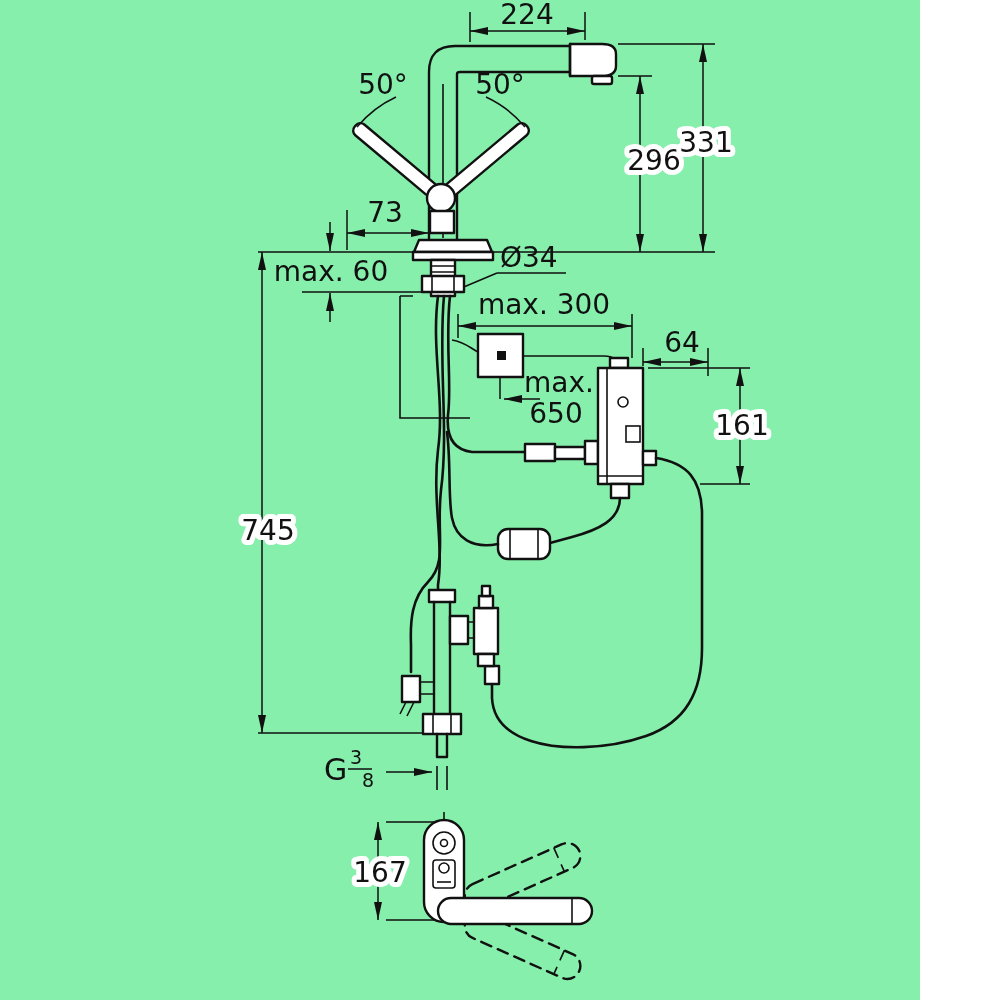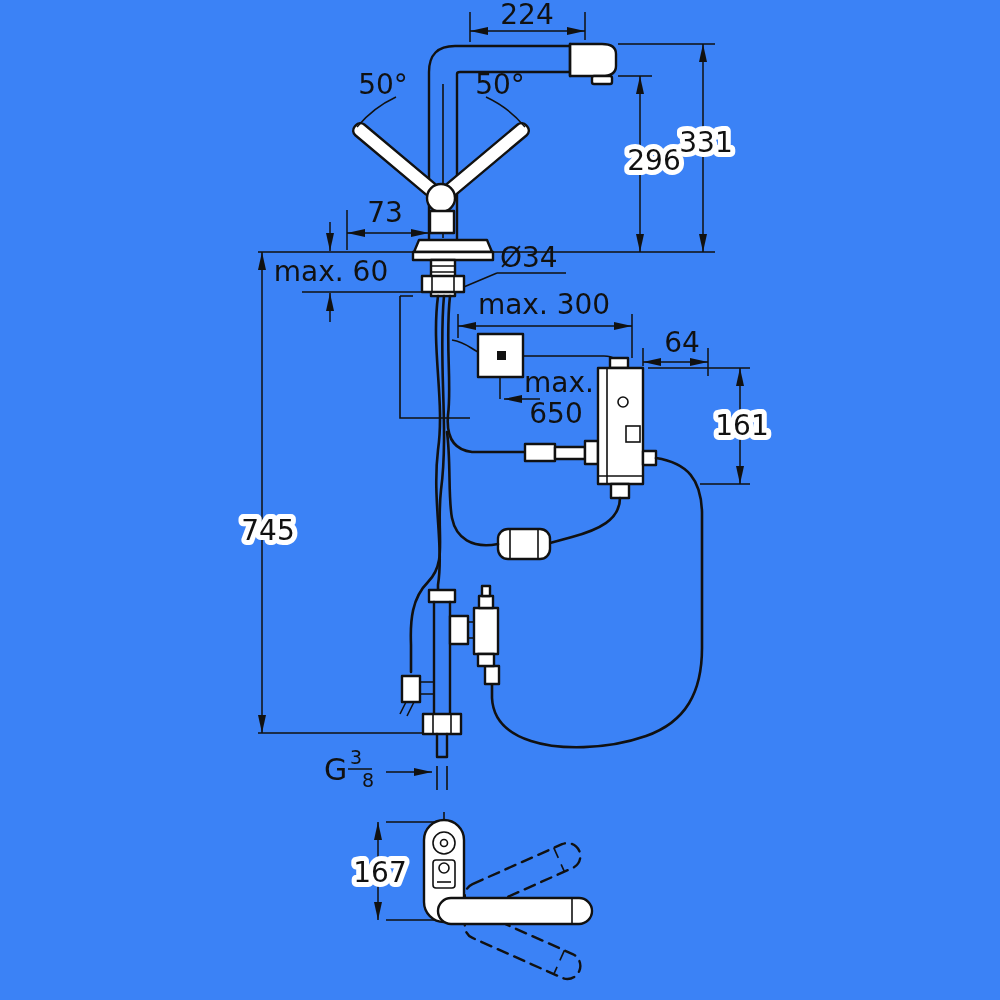--- a/index.html
+++ b/index.html
@@ -1,16 +1,16 @@
 <!DOCTYPE html>
 <html><head>
 <meta charset="utf-8">
 <style>
   html,body{margin:0;padding:0;background:#fff}
-  .canvas{position:relative;width:1000px;height:1000px;background:#3b82f6;font-family:"DejavU Sans",sans-serif;font-family:"DejaVu Sans",sans-serif}
+  .canvas{position:relative;width:920px;height:1000px;background:#86efac;font-family:"DejavU Sans",sans-serif;font-family:"DejaVu Sans",sans-serif}
   svg{display:block}
   .obj{fill:none;stroke:#111;stroke-width:2.4;stroke-linecap:round;stroke-linejoin:round}
   .objf{fill:#fff;stroke:#111;stroke-width:2.4;stroke-linejoin:round}
   .hose{fill:none;stroke:#111;stroke-width:2.6;stroke-linecap:round}
   .thin{fill:none;stroke:#111;stroke-width:1.6}
   .dim{fill:none;stroke:#111;stroke-width:1.5}
   .dash{stroke-dasharray:11 7}
   text{font-family:"DejaVu Sans",sans-serif;font-size:28px;fill:#111}
   .halo{paint-order:stroke;stroke:#fff;stroke-width:10;stroke-linejoin:round}
   .mid{text-anchor:middle}

